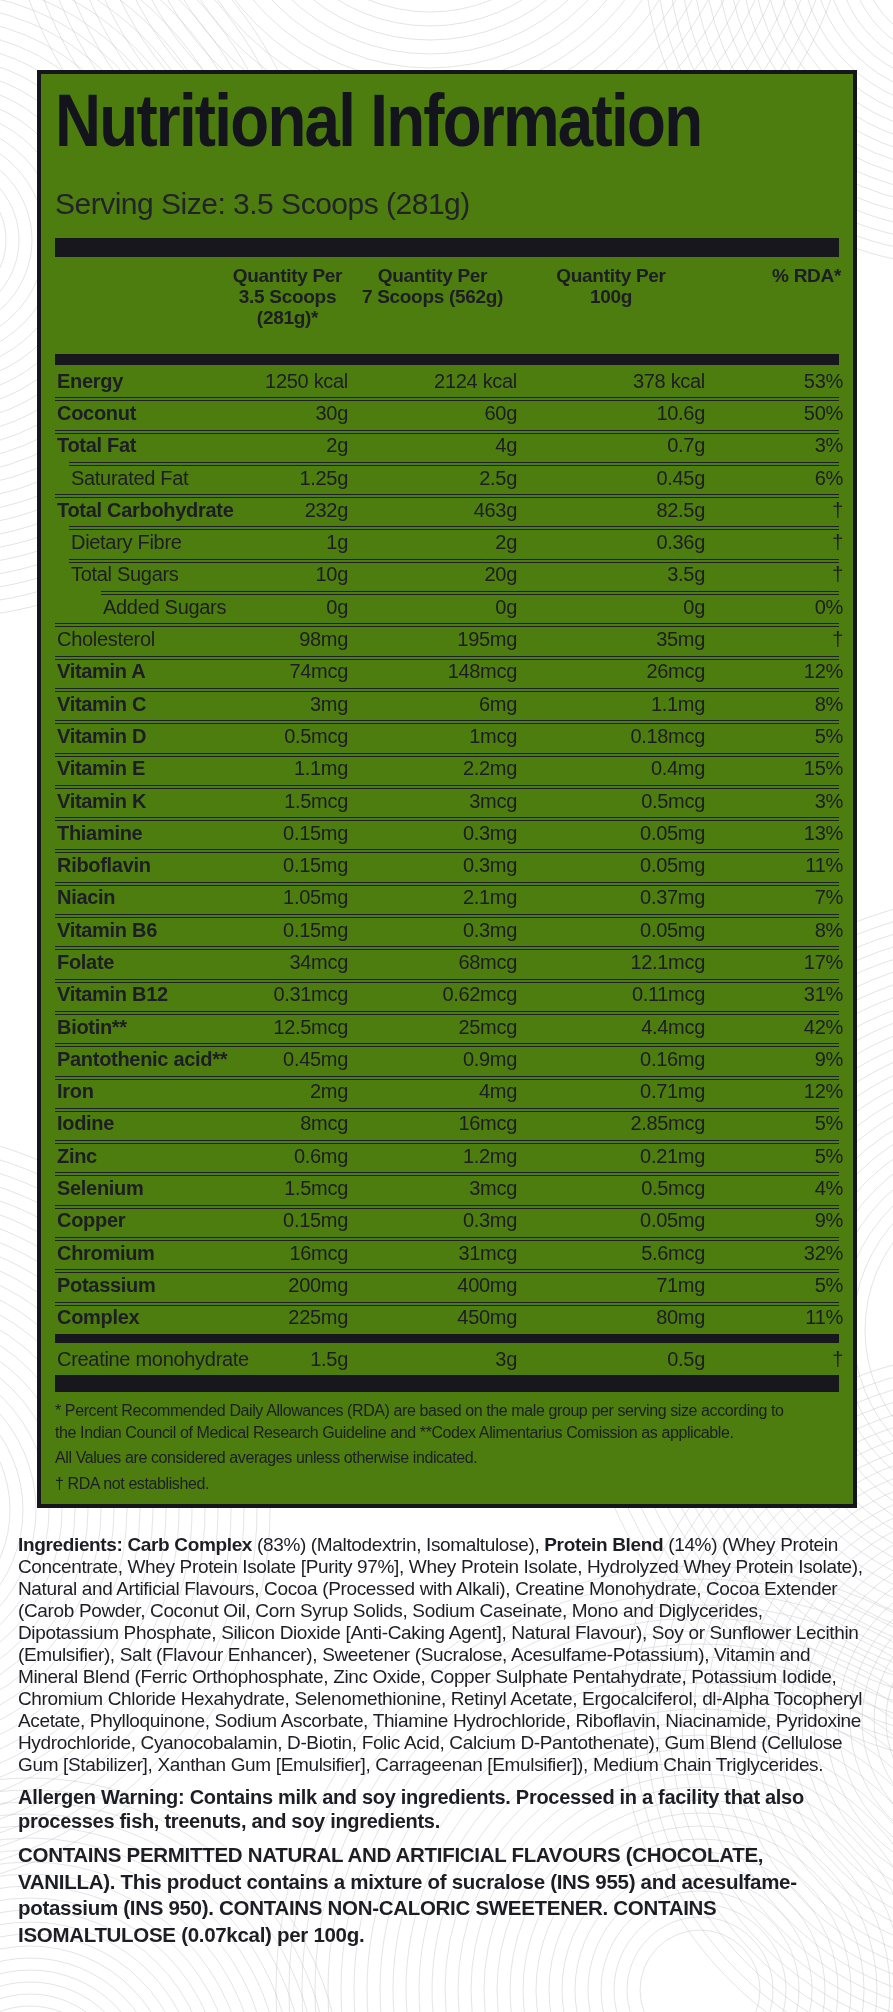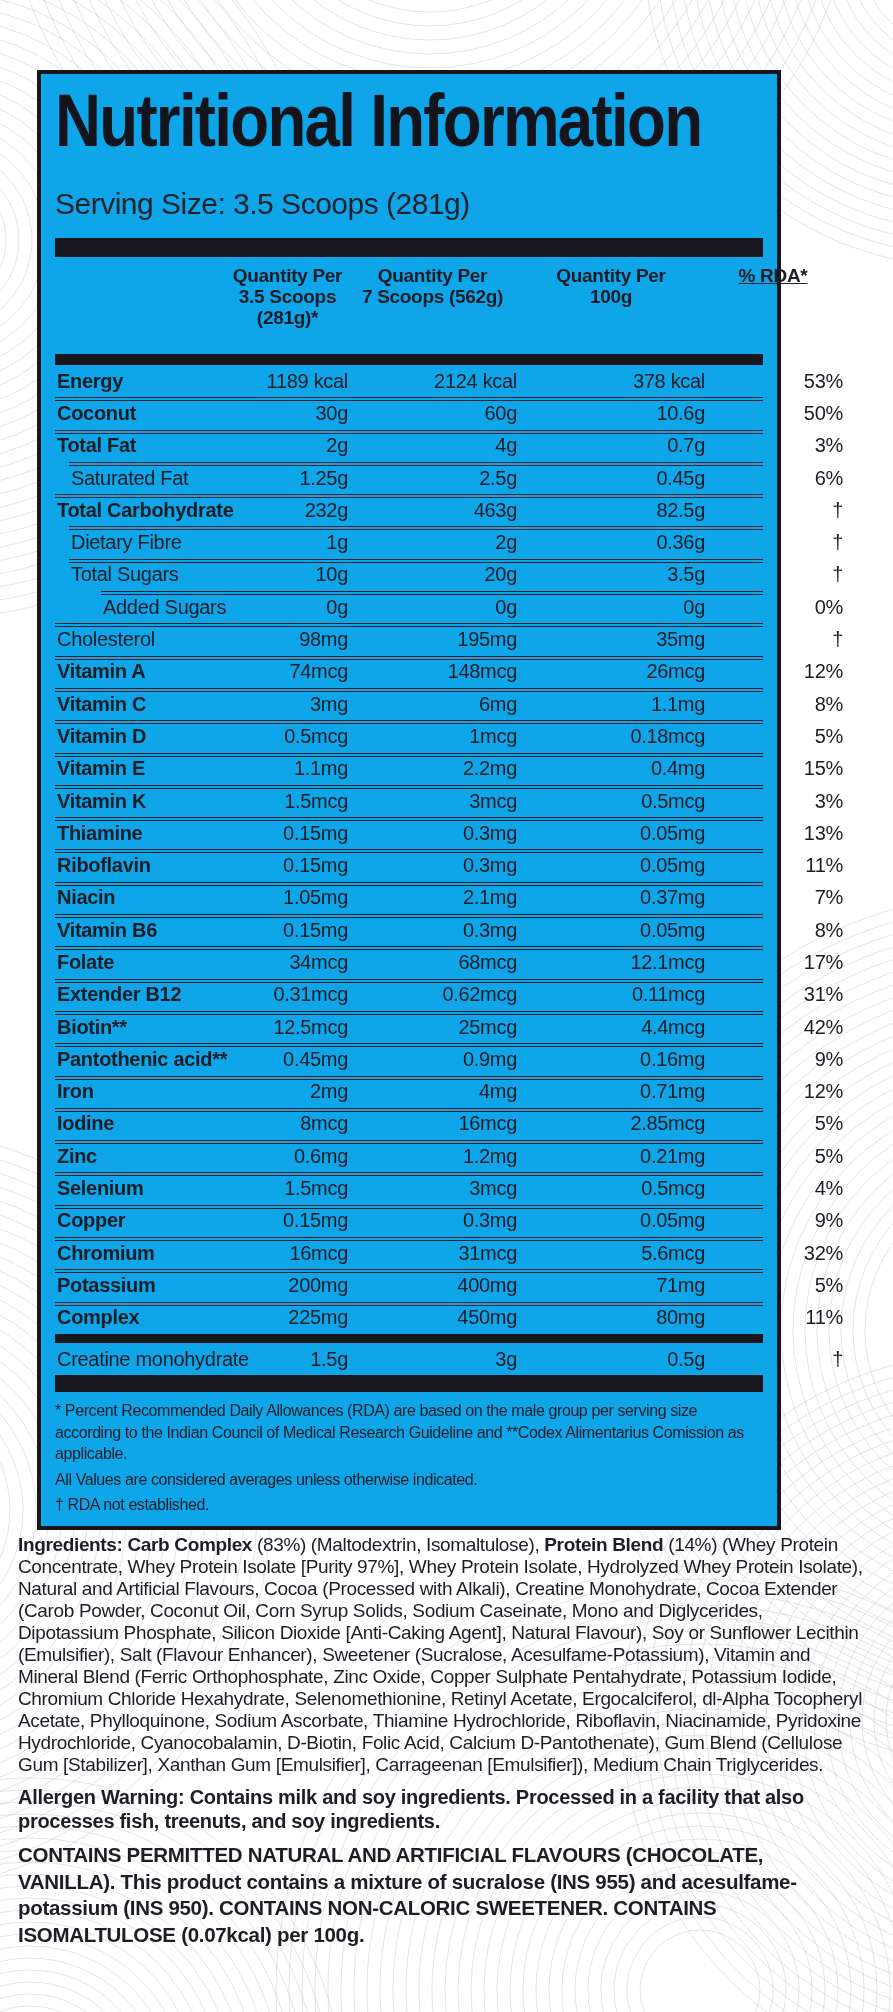--- a/index.html
+++ b/index.html
@@ -7,22 +7,22 @@
     width:893px;height:2012px;position:relative;overflow:hidden;
     background:#ffffff;color:#1d1d26;
     font-family:"Liberation Sans", sans-serif;
     -webkit-font-smoothing:antialiased;
   }
   .bg-svg{position:absolute;left:0;top:0;width:893px;height:2012px;z-index:0;}
   .content{position:relative;z-index:1;}
 
   
   .label-box{
-    position:absolute;left:37px;top:70px;width:744px;
-    background:#0ea5e9;border:4px solid #15151b;
+    position:absolute;left:37px;top:70px;width:820px;
+    background:#4d7c0f;border:4px solid #15151b;
     box-sizing:border-box;padding:0 14px 6px 14px;
   }
   .title{
     margin:6px 0 0 0;font-size:74px;line-height:82px;font-weight:bold;
     letter-spacing:-2px;white-space:nowrap;color:#14141c;
     transform:scaleX(0.86);transform-origin:0 50%;
   }
   .serving{
     margin-top:24px;font-size:30px;line-height:36px;font-weight:normal;
     letter-spacing:-0.5px;color:#22222b;
@@ -31,21 +31,21 @@
   .bar-top{height:19px;margin-top:16px;}
   .bar-mid{height:11px;}
   .bar-thin{height:9px;}
   .bar-bottom{height:17px;}
 
   .grid{display:grid;grid-template-columns:172px 121px 169px 188px 138px;}
 
   .thead{padding:8px 0 26px 0;}
   .hcell{font-weight:bold;font-size:19px;line-height:21px;text-align:center;letter-spacing:-0.3px;}
   .hcell span{display:block;}
-  .hcell.rda{text-align:center;padding-right:2px;text-decoration:underline;}
+  .hcell.rda{text-align:right;padding-right:2px;}
 
   .trow{
     position:relative;height:32.3px;align-items:center;
     font-size:20px;letter-spacing:-0.3px;
   }
   .trow .name{padding-left:2px;white-space:nowrap;}
   .trow.b .name{font-weight:bold;}
   .trow.ind1 .name{padding-left:16px;}
   .trow.ind2 .name{padding-left:48px;}
   .trow .q,.trow .rda{text-align:right;white-space:nowrap;}
@@ -294,21 +294,21 @@
         <span>100g</span>
       </div>
       <div class="hcell rda">% RDA*</div>
     </div>
 
     <div class="bar bar-mid"></div>
 
     <div id="rows">
         <div class="grid trow ind0 b">
           <div class="name">Energy</div>
-          <div class="q">1189 kcal</div>
+          <div class="q">1250 kcal</div>
           <div class="q">2124 kcal</div>
           <div class="q">378 kcal</div>
           <div class="rda">53%</div>
         </div>
         <div class="grid trow ind0 b">
           <div class="sep"></div>
           <div class="name">Coconut</div>
           <div class="q">30g</div>
           <div class="q">60g</div>
           <div class="q">10.6g</div>
@@ -445,21 +445,21 @@
         <div class="grid trow ind0 b">
           <div class="sep"></div>
           <div class="name">Folate</div>
           <div class="q">34mcg</div>
           <div class="q">68mcg</div>
           <div class="q">12.1mcg</div>
           <div class="rda">17%</div>
         </div>
         <div class="grid trow ind0 b">
           <div class="sep"></div>
-          <div class="name">Extender B12</div>
+          <div class="name">Vitamin B12</div>
           <div class="q">0.31mcg</div>
           <div class="q">0.62mcg</div>
           <div class="q">0.11mcg</div>
           <div class="rda">31%</div>
         </div>
         <div class="grid trow ind0 b">
           <div class="sep"></div>
           <div class="name">Biotin**</div>
           <div class="q">12.5mcg</div>
           <div class="q">25mcg</div>

